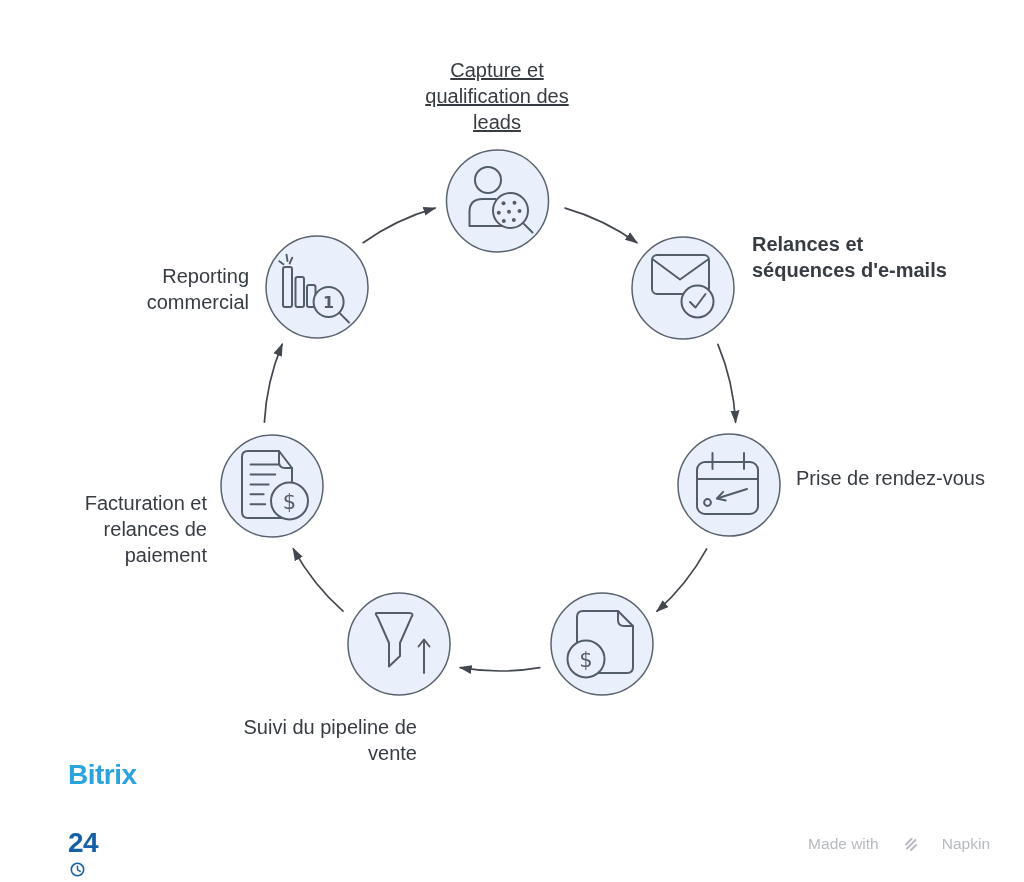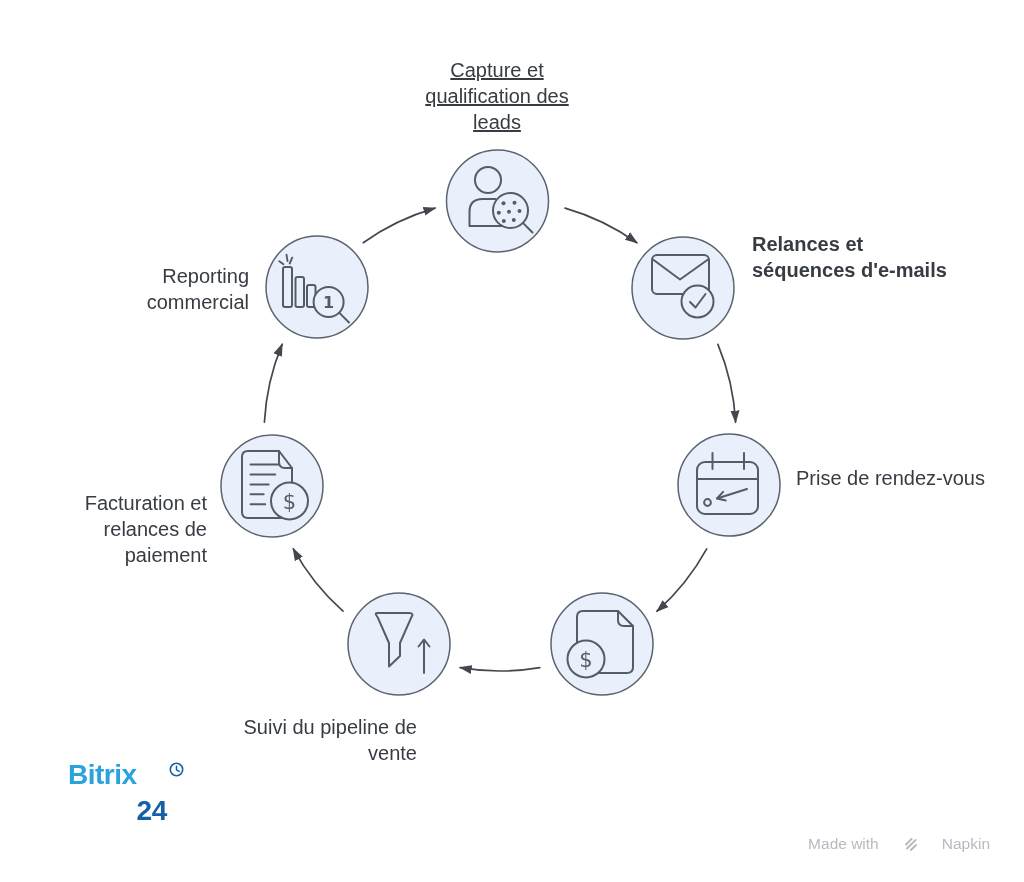--- a/index.html
+++ b/index.html
@@ -26,21 +26,21 @@
   .glyph{fill:var(--icon-stroke);stroke:none;font-family:"DejaVu Sans",sans-serif;
          text-anchor:middle;dominant-baseline:central;font-size:21px;}
   .glyph.small{font-size:16px;font-weight:bold;}
   .arrow{stroke:var(--arrow);stroke-width:1.7;fill:none;stroke-linecap:round;}
   #ah path{fill:var(--arrow);}
   .lbl{position:absolute;font-size:20px;line-height:26px;color:var(--label);
        white-space:pre-line;}
   .lbl.center{text-align:center;}
   .lbl.right{text-align:right;}
   .bitrix{position:absolute;left:68px;top:759px;font-size:28px;font-weight:700;
-          letter-spacing:-0.5px;display:flex;align-items:flex-start;}
+          letter-spacing:-0.5px;display:flex;align-items:flex-start;flex-direction:column;}
   .bx-light{color:var(--bitrix-light);}
   .bx-dark{color:var(--bitrix-dark);margin-top:36px;}
   .bx-clock{margin-left:2px;margin-top:3px;}
   .bx-clock circle{stroke:var(--bitrix-dark);fill:none;stroke-width:1.6;}
   .bx-clock path{stroke:var(--bitrix-dark);fill:none;stroke-width:1.5;stroke-linecap:round;}
   .watermark{position:absolute;top:835px;right:34px;display:flex;align-items:center;gap:23px;
              font-size:15.5px;color:var(--watermark);}
   .napkin-icon line{stroke:var(--watermark);stroke-width:2;stroke-linecap:round;}
 </style>
 </head>

